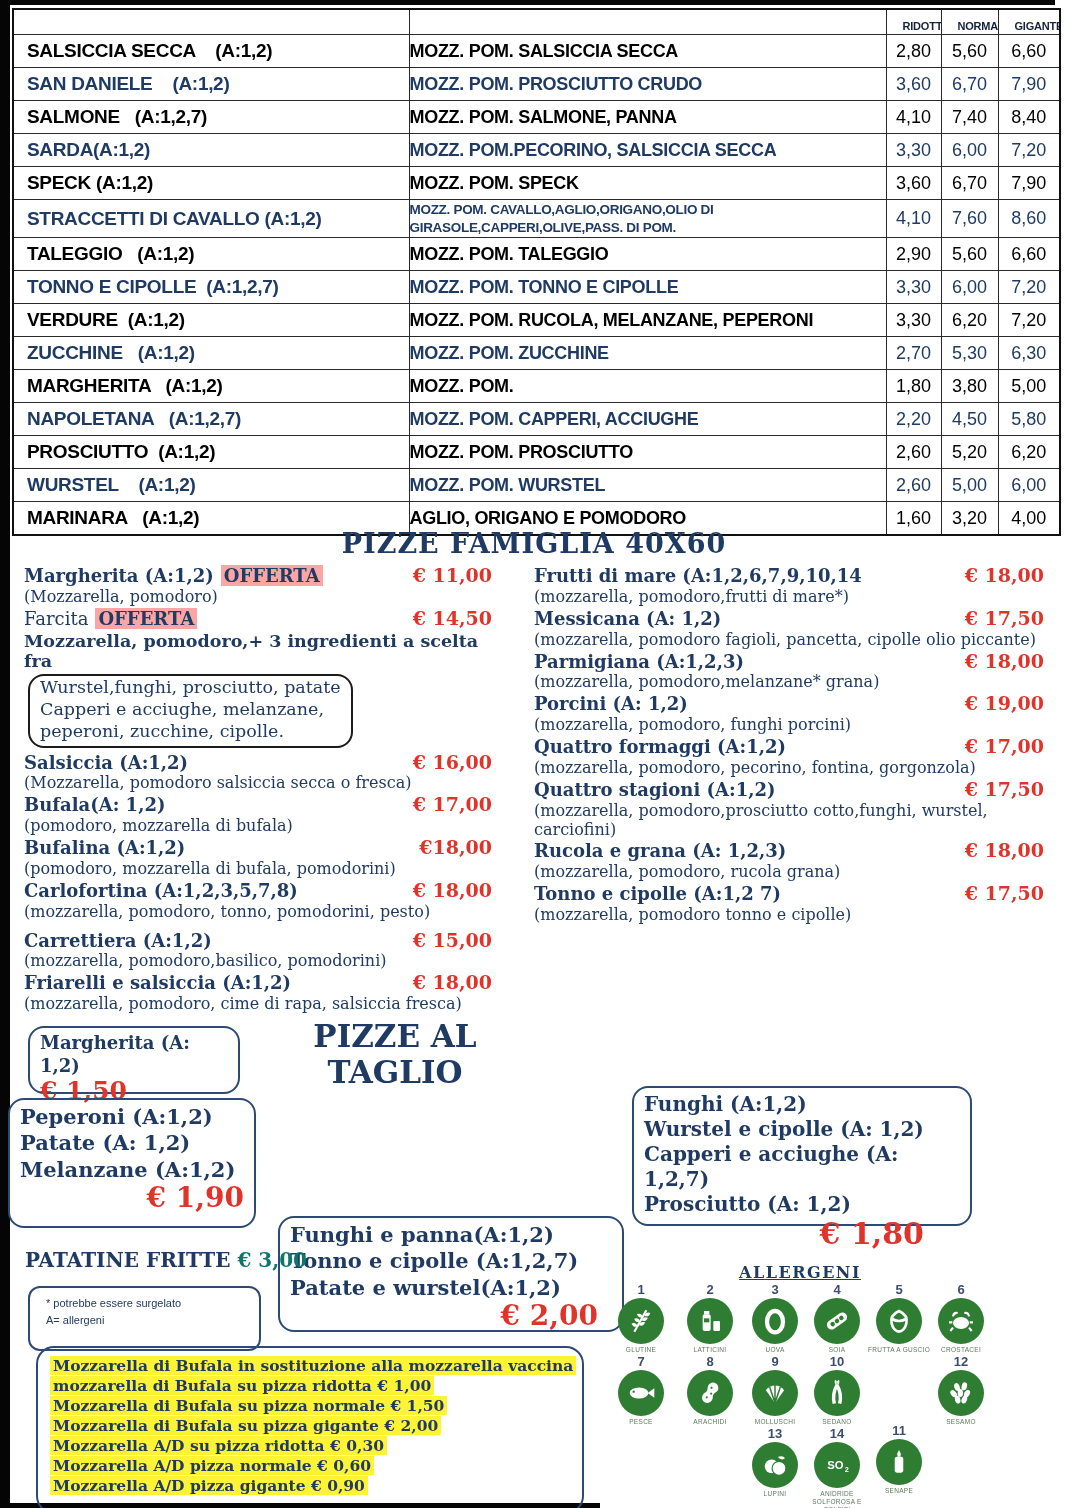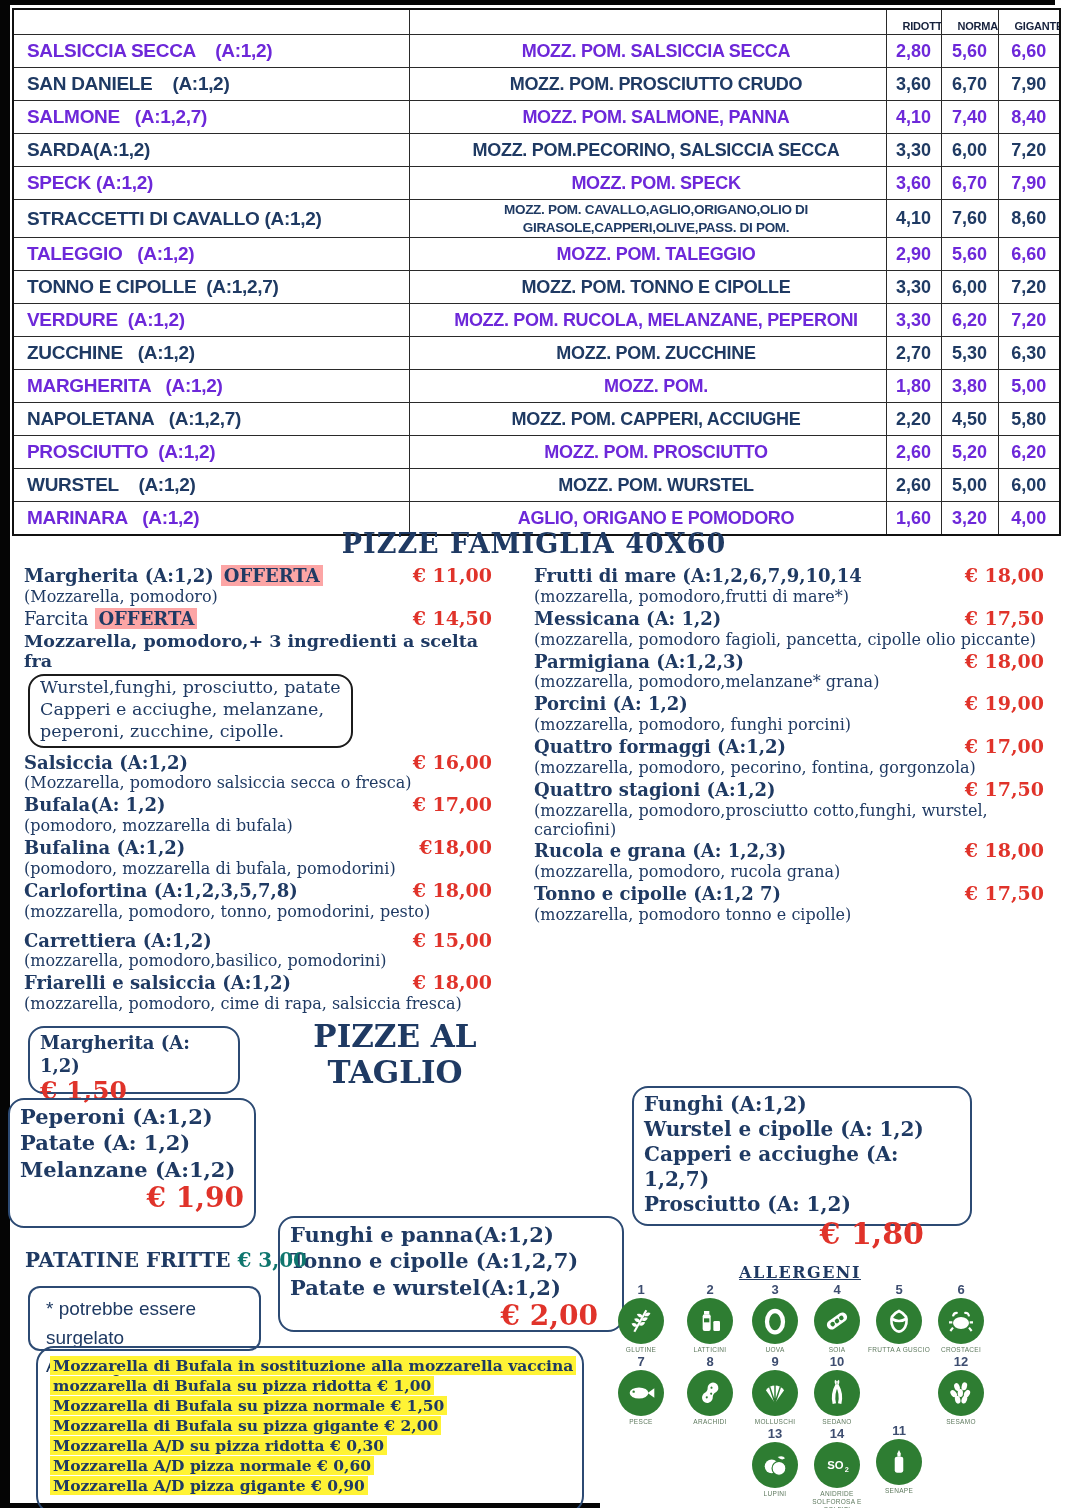--- a/index.html
+++ b/index.html
@@ -10,23 +10,23 @@
   .edge-bottom{position:absolute;left:0;bottom:0;width:600px;height:5px;background:#050505;}
 
   
   table.price-table{position:absolute;left:12px;top:8px;width:1047px;border-collapse:collapse;
         table-layout:fixed;border:2px solid #101010;}
   .price-table td,.price-table th{border:1px solid #2a2a2a;vertical-align:middle;overflow:hidden;}
   .price-table th{height:22px;font-size:11px;font-weight:bold;color:#16213c;text-align:center;
         vertical-align:bottom;padding:0 0 2px 16px;letter-spacing:-0.2px;}
   .price-table td{height:30px;}
   .name-cell{font-size:19px;font-weight:bold;padding-left:13px;white-space:pre;letter-spacing:-0.3px;}
-  .desc-cell{font-size:18px;font-weight:bold;padding-left:18px;letter-spacing:-0.3px;text-align:center;}
-  .price-cell{font-size:18px;font-weight:bold;text-align:center;}
-  .row-red td{color:#6d28d9;}
+  .desc-cell{font-size:18px;font-weight:bold;padding-left:0;letter-spacing:-0.3px;}
+  .price-cell{font-size:18px;font-weight:normal;text-align:center;}
+  .row-red td{color:#000000;}
   .row-navy td{color:#1f3a63;}
   tr.small .desc-cell{font-size:13.5px;line-height:1.3;}
 
   
   .famiglia{position:absolute;left:24px;top:528px;width:1020px;color:#1f3a63;
         font-family:"DejaVu Serif",serif;}
   .fam-title{text-align:center;font-size:27px;font-weight:bold;letter-spacing:1px;color:#1f3a63;}
   .fam-cols{display:flex;gap:26px;margin-top:5px;}
   .fam-col-left{width:468px;flex:none;}
   .fam-col-right{flex:1;margin-left:16px;}
@@ -53,21 +53,21 @@
   .taglio-box[data-box="3"]{left:632px;top:1086px;width:316px;height:128px;font-size:20px;}
   .taglio-price{color:#e0332a;font-size:28px;text-align:right;line-height:1.1;}
   .taglio-box[data-box="0"] .taglio-price{text-align:left;font-size:25px;}
   .taglio-box[data-box="2"] .taglio-price{padding-right:14px;}
   .taglio-box[data-box="3"] .taglio-price{padding-right:36px;font-size:30px;}
   .patatine{position:absolute;left:25px;top:1248px;font-family:"DejaVu Serif",serif;
         font-size:20px;font-weight:bold;color:#1f3a63;}
   .patatine .price{color:#0f766e;}
   .note-box{position:absolute;left:28px;top:1286px;width:213px;height:54px;
         border:2px solid #2c4a73;border-radius:12px;padding:7px 0 0 16px;
-        font-size:19px;color:#1f3a63;line-height:1.5;}
+        font-size:11px;color:#1f3a63;line-height:1.5;}
 
   
   .allergeni-title{position:absolute;left:700px;top:1263px;width:200px;text-align:center;
         font-family:"DejaVu Serif",serif;font-size:16px;font-weight:bold;color:#1f3a63;
         text-decoration:underline;letter-spacing:1.5px;}
   .allergen-cell{position:absolute;width:70px;text-align:center;}
   .allergen-num{font-size:13px;font-weight:bold;color:#3d4d70;line-height:14px;}
   .allergen-circle{width:46px;height:46px;border-radius:50%;background:#2e7d32;
         margin:1px auto 2px auto;display:flex;align-items:center;justify-content:center;}
   .allergen-label{font-size:6.5px;color:#5f7a5f;letter-spacing:0.3px;line-height:8px;}

